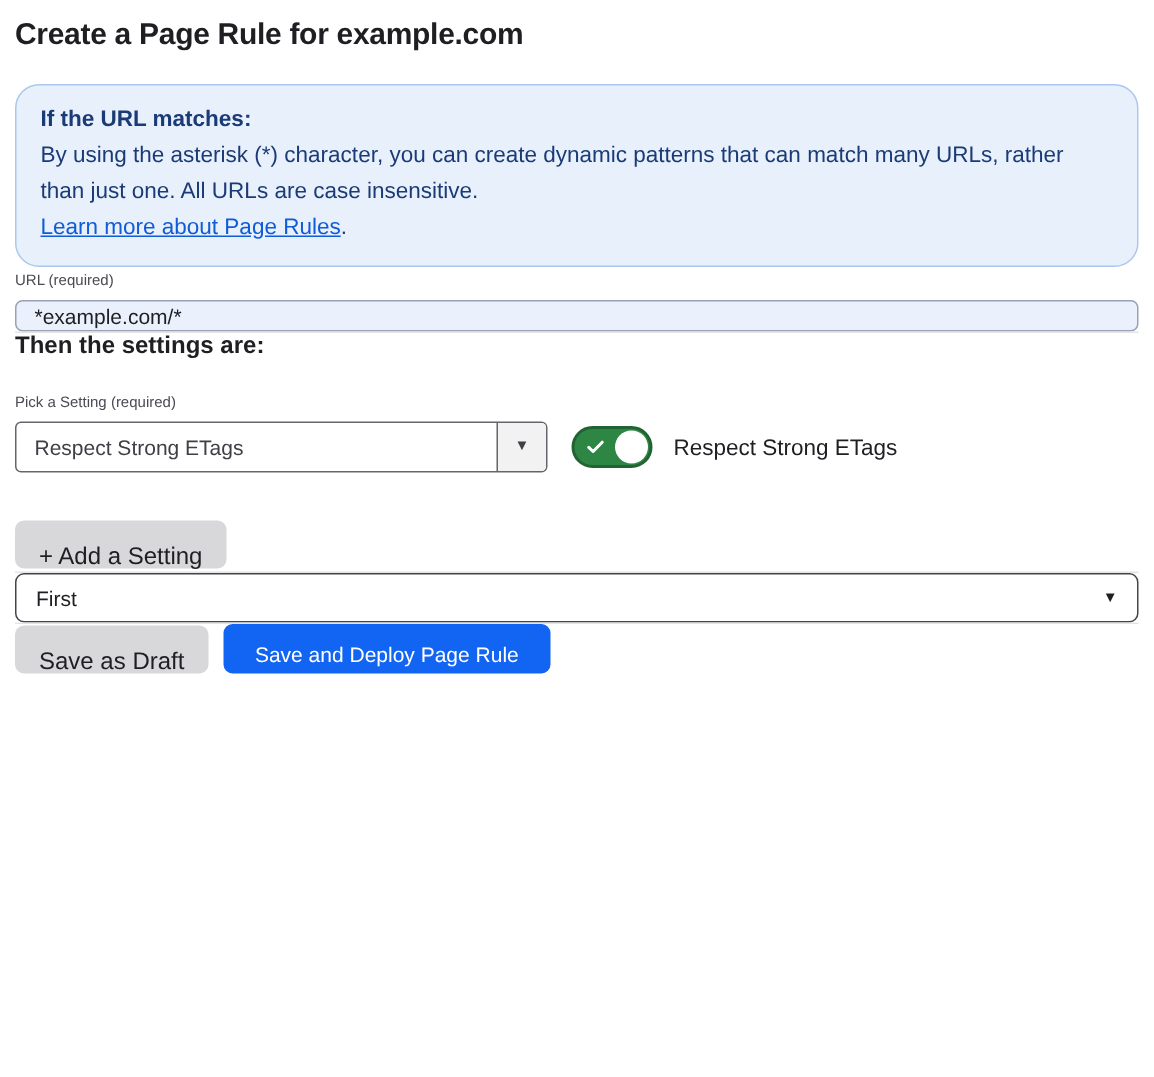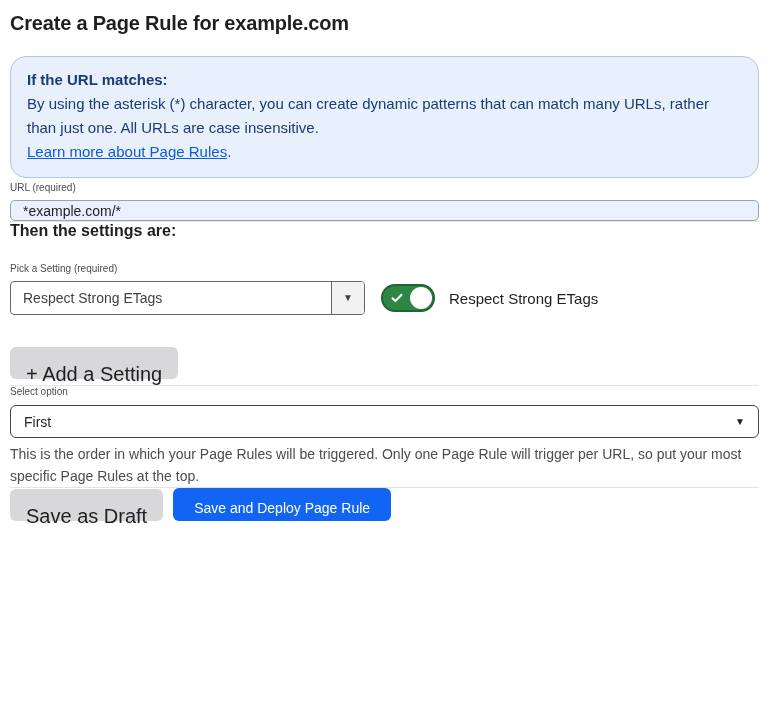--- a/index.html
+++ b/index.html
@@ -151,21 +151,21 @@
     font-family: "Liberation Sans", sans-serif;
     border: none;
     cursor: pointer;
   }
   .btn-gray {
     height: 32px;
     padding: 16px 16px;
     background: var(--gray_btn_bg);
     color: var(--text_dark);
     border-radius: 6px;
-    font-size: 20px;
+    font-size: 16px;
   }
   .btn-primary {
     height: 33px;
     padding: 12px 21px;
     background: var(--primary_blue);
     color: #ffffff;
     border-radius: 6px;
     font-size: 14px;
   }
 
@@ -236,28 +236,26 @@
       <span class="knob"></span>
     </div>
     <span class="toggle-label">Respect Strong ETags</span>
   </div>
 
   <button class="btn-gray">+ Add a Setting</button>
 
   <hr class="divider divider-2">
 
 
-  <label class="field-label order-label">Select option</label>
 
   <div class="select">
     <span class="select-value">First</span>
     <span class="select-chevron">▼</span>
   </div>
 
-  <p class="help-text">This is the order in which your Page Rules will be triggered. Only one Page Rule will trigger per URL, so put your most specific Page Rules at the top.</p>
 
   <hr class="divider divider-3">
 
   <div class="footer-actions">
     <button class="btn-gray">Save as Draft</button>
     <button class="btn-primary">Save and Deploy Page Rule</button>
   </div>
 
 </div>
 

